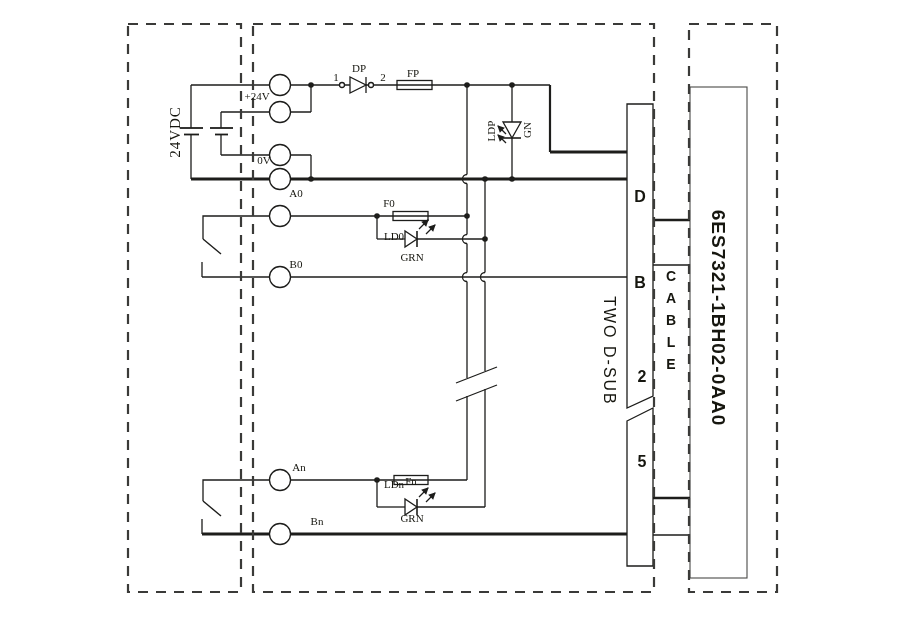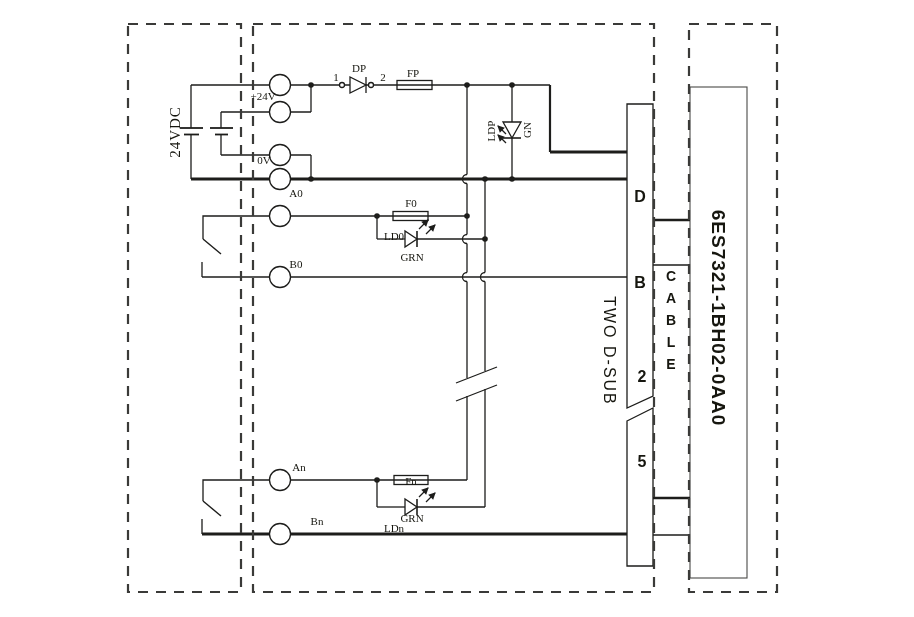--- a/index.html
+++ b/index.html
@@ -192,40 +192,40 @@
     </g>
 
     <g fill="none" stroke="#3a3a38" stroke-width="2.2" stroke-dasharray="10 8">
       <rect x="128" y="24" width="113" height="568"></rect>
       <rect x="253" y="24" width="401" height="568"></rect>
       <rect x="689" y="24" width="88" height="568"></rect>
     </g>
   </svg>
 
   <div class="lbl rotn90 supply" style="left:175px;top:132px">24VDC</div>
-  <div class="lbl" style="left:263px;top:96px">+24V</div>
+  <div class="lbl" style="left:257px;top:96px">+24V</div>
   <div class="lbl" style="left:264px;top:160px">0V</div>
 
   <div class="lbl" style="left:359px;top:68px">DP</div>
   <div class="lbl small" style="left:336px;top:77px">1</div>
   <div class="lbl small" style="left:383px;top:77px">2</div>
   <div class="lbl" style="left:413px;top:73px">FP</div>
   <div class="lbl rotn90 small" style="left:491px;top:131px">LDP</div>
   <div class="lbl rotn90 small" style="left:527px;top:130px">GN</div>
 
   <div class="lbl" style="left:296px;top:193px">A0</div>
   <div class="lbl" style="left:296px;top:264px">B0</div>
-  <div class="lbl" style="left:411px;top:203px">F0</div>
+  <div class="lbl" style="left:389px;top:203px">F0</div>
   <div class="lbl" style="left:394px;top:236px">LD0</div>
   <div class="lbl" style="left:412px;top:257px">GRN</div>
 
   <div class="lbl" style="left:299px;top:467px">An</div>
   <div class="lbl" style="left:317px;top:521px">Bn</div>
   <div class="lbl" style="left:411px;top:481px">Fn</div>
-  <div class="lbl" style="left:394px;top:528px">LDn</div>
+  <div class="lbl" style="left:394px;top:484px">LDn</div>
   <div class="lbl" style="left:412px;top:518px">GRN</div>
 
   <div class="lbl pin" style="left:640px;top:197px">D</div>
   <div class="lbl pin" style="left:640px;top:283px">B</div>
   <div class="lbl pin" style="left:642px;top:377px">2</div>
   <div class="lbl pin" style="left:642px;top:462px">5</div>
   <div class="lbl rot90 conn-title" style="left:609px;top:351px">TWO D-SUB</div>
 
   <div class="lbl cable" style="left:671px;top:323px">CABLE</div>
 

